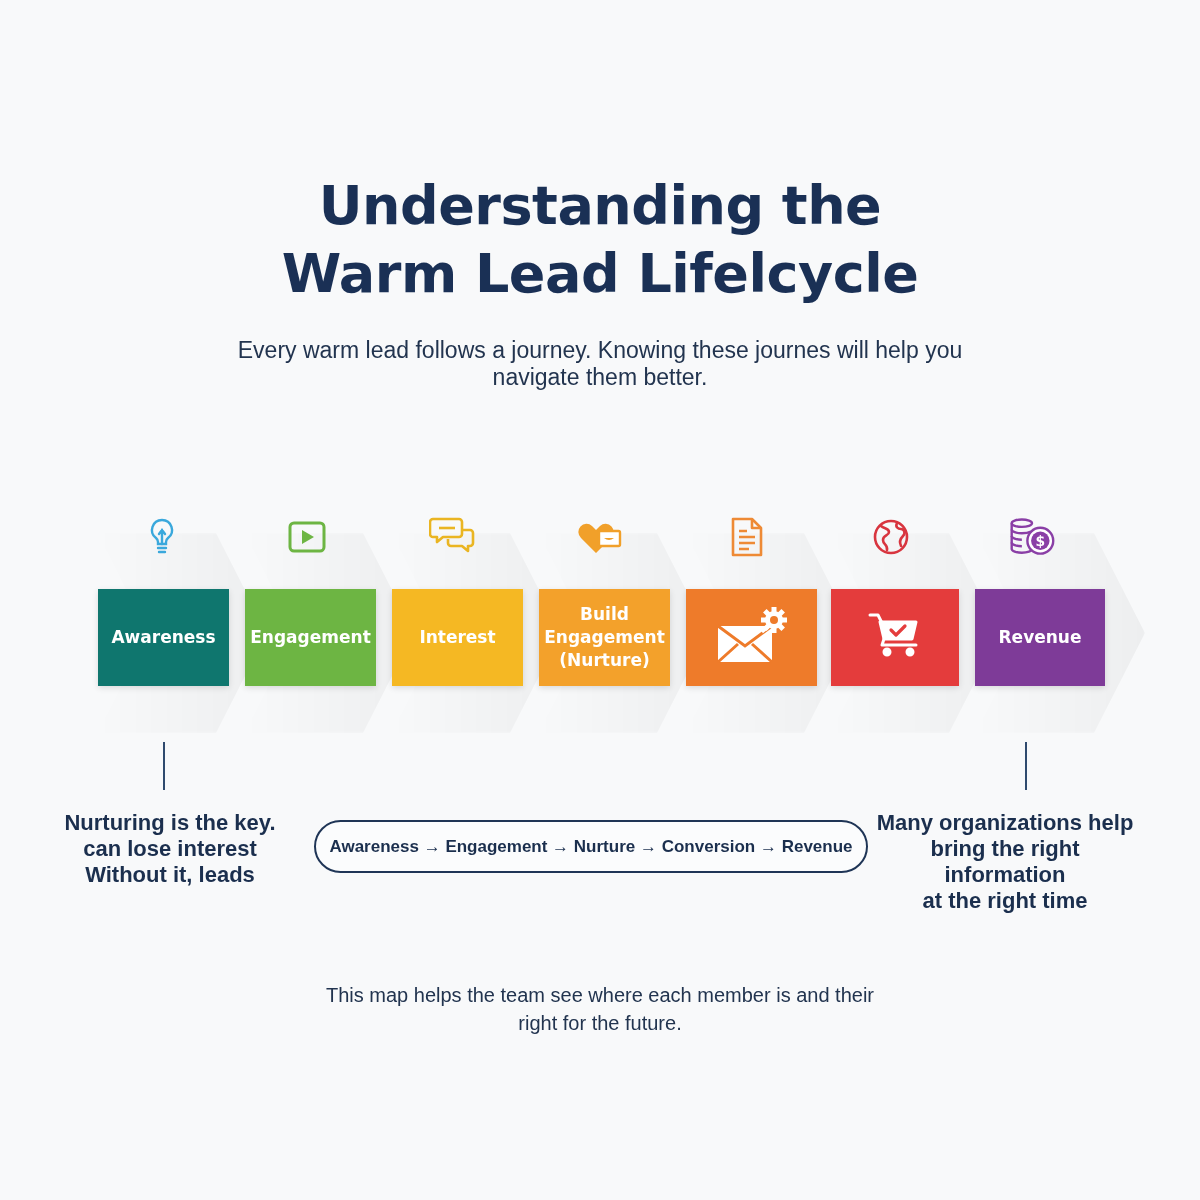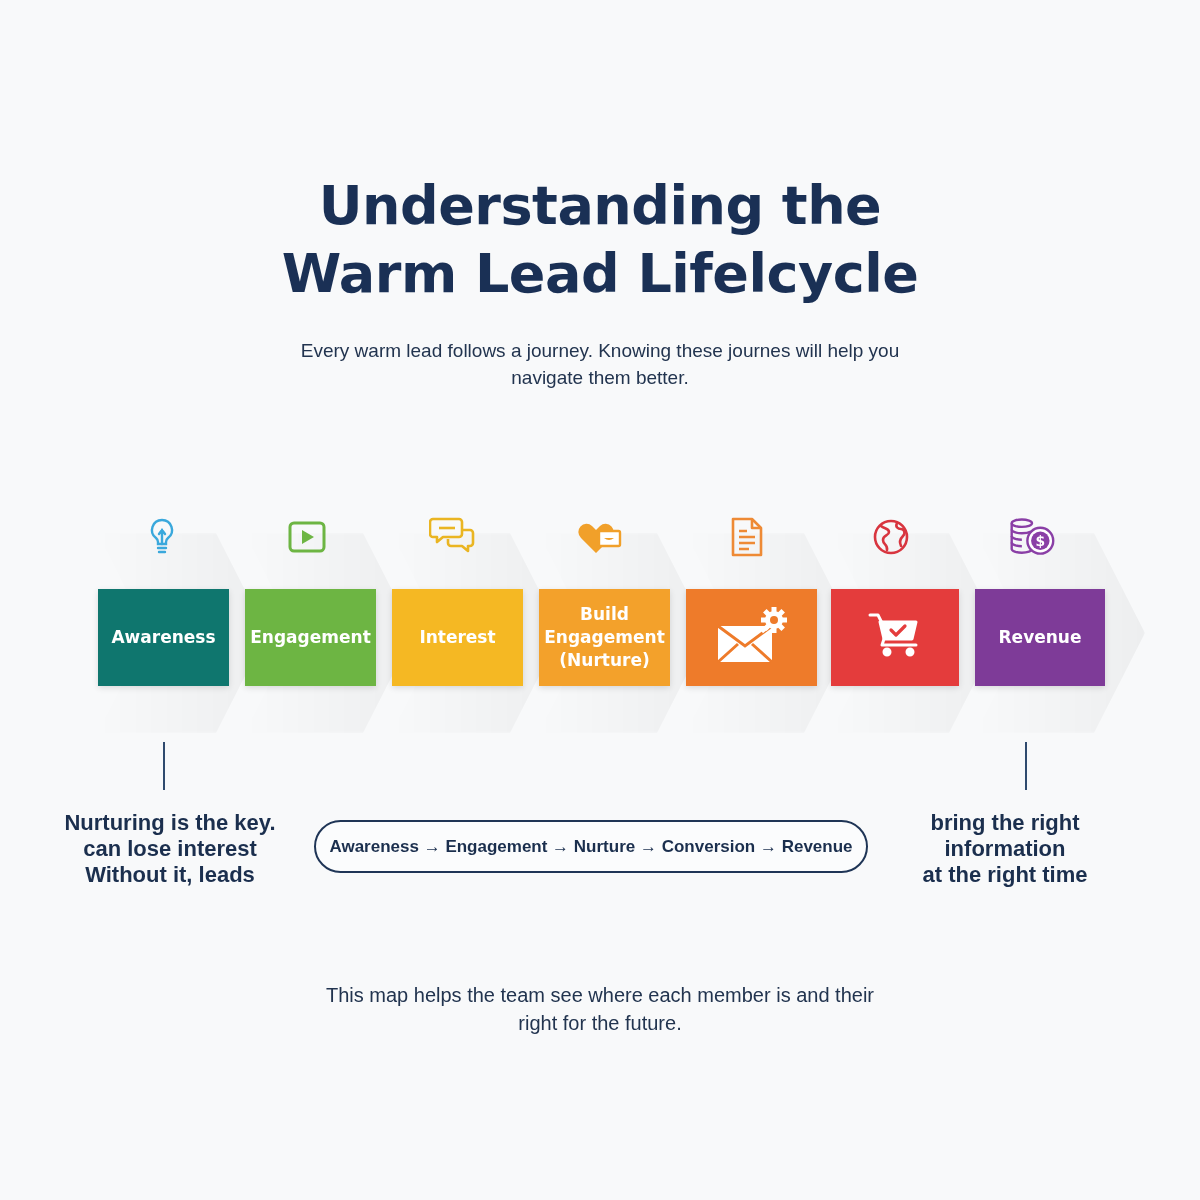--- a/index.html
+++ b/index.html
@@ -12,21 +12,21 @@
       overflow: hidden;
     }
     .title {
       position: absolute; left: 0; width: 1200px; top: 172px;
       text-align: center; font-weight: bold; font-size: 54px; line-height: 68px;
       color: #1a3055; letter-spacing: -0.5px;
     }
     .title span { display: block; }
     .subtitle {
       position: absolute; left: 230px; width: 740px; top: 337px;
-      text-align: center; font-size: 19px; line-height: 27px; color: #22344f;
+      text-align: center; font-size: 23px; line-height: 27px; color: #22344f;
       font-family: "Liberation Sans", sans-serif;
     }
     .subtitle span { display: block; }
 
     .stage-wrap { position: absolute; top: 505px; left: 0; width: 1200px; height: 240px; }
     .stage {
       position: absolute; top: 0; width: 170px; height: 240px;
     }
     .chevron {
       position: absolute; left: 0; top: 28px; width: 170px; height: 200px;
@@ -234,20 +234,21 @@
   <span>Nurturing is the key.</span>
   <span>can lose interest</span>
   <span>Without it, leads</span>
 </div>
 
 <div class="flow-pill">
   <span>Awareness → Engagement → Nurture → Conversion → Revenue</span>
 </div>
 
 <div class="note" style="left:870px;width:270px;top:810px">
+  <span>Many organizations help</span>
   <span>bring the right information</span>
   <span>at the right time</span>
 </div>
 
 <div class="footer">
   <span>This map helps the team see where each member is and their</span>
   <span>right for the future.</span>
 </div>
 
 </body></html>

